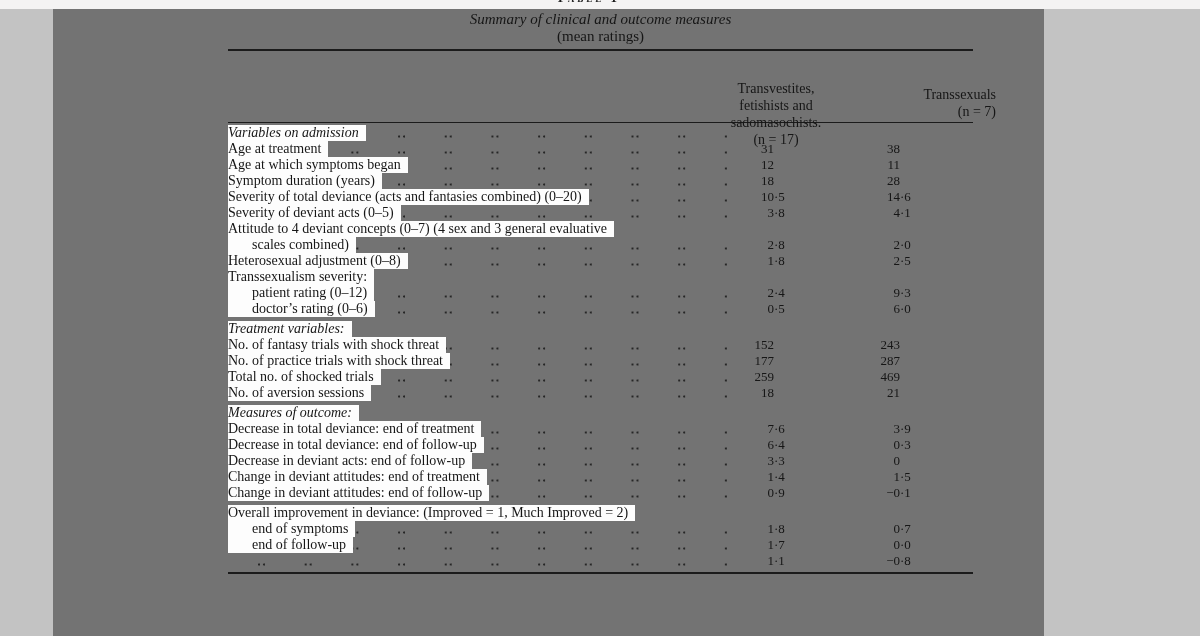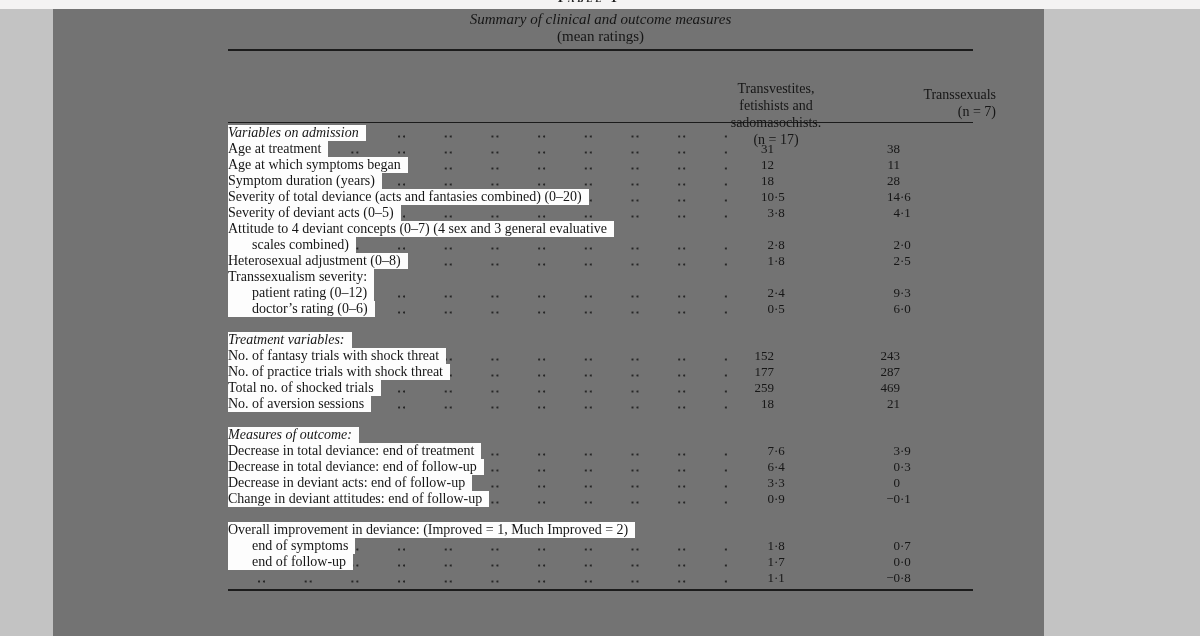--- a/index.html
+++ b/index.html
@@ -31,21 +31,21 @@
   }
   .table { position: absolute; left: 175px; top: 40px; width: 745px; }
   .rule { height: 0; border-top: 2.2px solid #1b1b1b; }
   .rule-mid { border-top-width: 1.8px; }
   .rule-bottom { border-top-width: 2.6px; margin-top: 2px; }
   .thead { position: relative; height: 71px; font-size: 14px; }
   .col1-head { position: absolute; left: 448px; top: 3px; width: 200px; text-align: center; line-height: 17px; margin-top: 26px; }
   .col2-head { position: absolute; left: 592px; bottom: 2px; width: 176px; text-align: right; line-height: 17px; }
   .tbody { position: relative; padding: 2px 0 1px 0; font-size: 14px; }
   .trow { position: relative; height: 16px; line-height: 16px; white-space: nowrap; }
-  .gap { margin-top: 15px; }
+  .gap { margin-top: 4px; }
   .lbl {
     position: relative; z-index: 1; display: inline-block;
     background: #fdfdfd; padding-right: 7px; max-width: 520px;
   }
   .ind { padding-left: 24px; }
   .ital { font-style: italic; }
   .leaders {
     position: absolute; left: 0; top: 0; bottom: 0; width: 499px; z-index: 0;
     background-image:
       radial-gradient(circle 1.2px at 2px 11.5px, #262626 85%, rgba(0,0,0,0) 100%),
@@ -106,20 +106,21 @@
           <div class="trow"><span class="leaders"></span><span class="lbl ind">doctor’s rating (0–6)</span><span class="val v1"><span class="vi">0</span><span class="vd">·5</span></span><span class="val v2"><span class="vi">6</span><span class="vd">·0</span></span></div>
           <div class="trow gap"><span class="lbl ital">Treatment variables:</span></div>
           <div class="trow"><span class="leaders"></span><span class="lbl">No. of fantasy trials with shock threat</span><span class="val v1"><span class="vi">152</span><span class="vd"></span></span><span class="val v2"><span class="vi">243</span><span class="vd"></span></span></div>
           <div class="trow"><span class="leaders"></span><span class="lbl">No. of practice trials with shock threat</span><span class="val v1"><span class="vi">177</span><span class="vd"></span></span><span class="val v2"><span class="vi">287</span><span class="vd"></span></span></div>
           <div class="trow"><span class="leaders"></span><span class="lbl">Total no. of shocked trials</span><span class="val v1"><span class="vi">259</span><span class="vd"></span></span><span class="val v2"><span class="vi">469</span><span class="vd"></span></span></div>
           <div class="trow"><span class="leaders"></span><span class="lbl">No. of aversion sessions</span><span class="val v1"><span class="vi">18</span><span class="vd"></span></span><span class="val v2"><span class="vi">21</span><span class="vd"></span></span></div>
           <div class="trow gap"><span class="lbl ital">Measures of outcome:</span></div>
           <div class="trow"><span class="leaders"></span><span class="lbl">Decrease in total deviance: end of treatment</span><span class="val v1"><span class="vi">7</span><span class="vd">·6</span></span><span class="val v2"><span class="vi">3</span><span class="vd">·9</span></span></div>
           <div class="trow"><span class="leaders"></span><span class="lbl">Decrease in total deviance: end of follow-up</span><span class="val v1"><span class="vi">6</span><span class="vd">·4</span></span><span class="val v2"><span class="vi">0</span><span class="vd">·3</span></span></div>
           <div class="trow"><span class="leaders"></span><span class="lbl">Decrease in deviant acts: end of follow-up</span><span class="val v1"><span class="vi">3</span><span class="vd">·3</span></span><span class="val v2"><span class="vi">0</span><span class="vd"></span></span></div>
+          <div class="trow"><span class="leaders"></span><span class="lbl">Change in deviant attitudes: end of treatment</span><span class="val v1"><span class="vi">1</span><span class="vd">·4</span></span><span class="val v2"><span class="vi">1</span><span class="vd">·5</span></span></div>
           <div class="trow"><span class="leaders"></span><span class="lbl">Change in deviant attitudes: end of follow-up</span><span class="val v1"><span class="vi">0</span><span class="vd">·9</span></span><span class="val v2"><span class="vi">−0</span><span class="vd">·1</span></span></div>
           <div class="trow gap"><span class="lbl">Overall improvement in deviance: (Improved = 1, Much Improved = 2)</span></div>
           <div class="trow"><span class="leaders"></span><span class="lbl ind">end of symptoms</span><span class="val v1"><span class="vi">1</span><span class="vd">·8</span></span><span class="val v2"><span class="vi">0</span><span class="vd">·7</span></span></div>
           <div class="trow"><span class="leaders"></span><span class="lbl ind">end of follow-up</span><span class="val v1"><span class="vi">1</span><span class="vd">·7</span></span><span class="val v2"><span class="vi">0</span><span class="vd">·0</span></span></div>
           <div class="trow"><span class="leaders"></span><span class="val v1"><span class="vi">1</span><span class="vd">·1</span></span><span class="val v2"><span class="vi">−0</span><span class="vd">·8</span></span></div>
         </div>
       <div class="rule rule-bottom"></div>
     </div>
   </div>
 </div>

